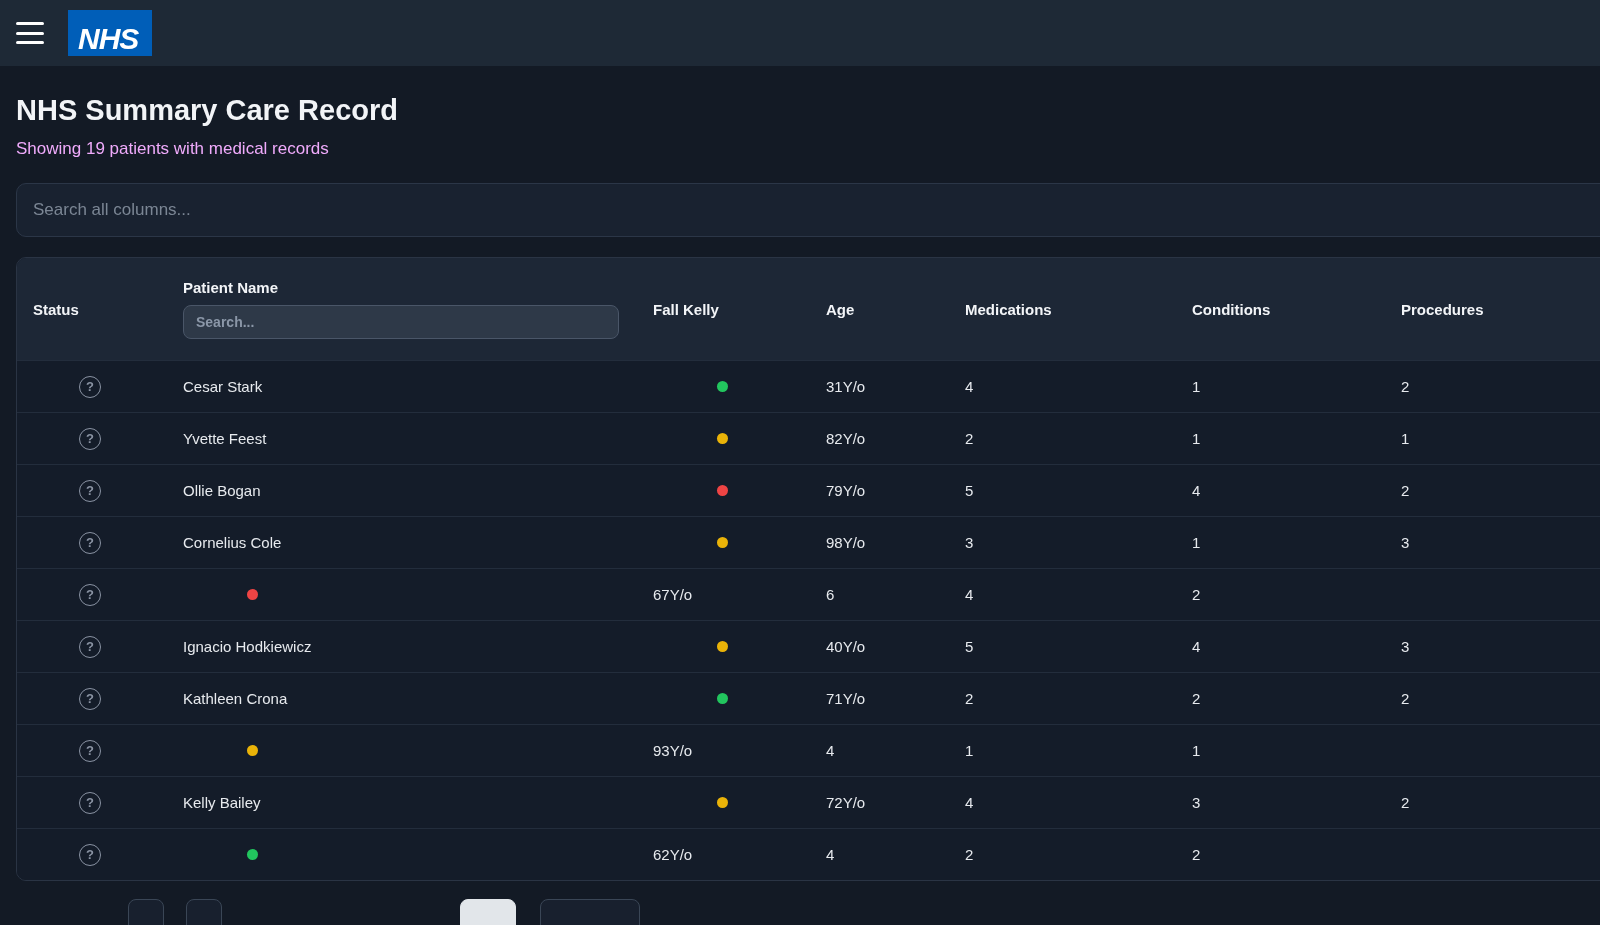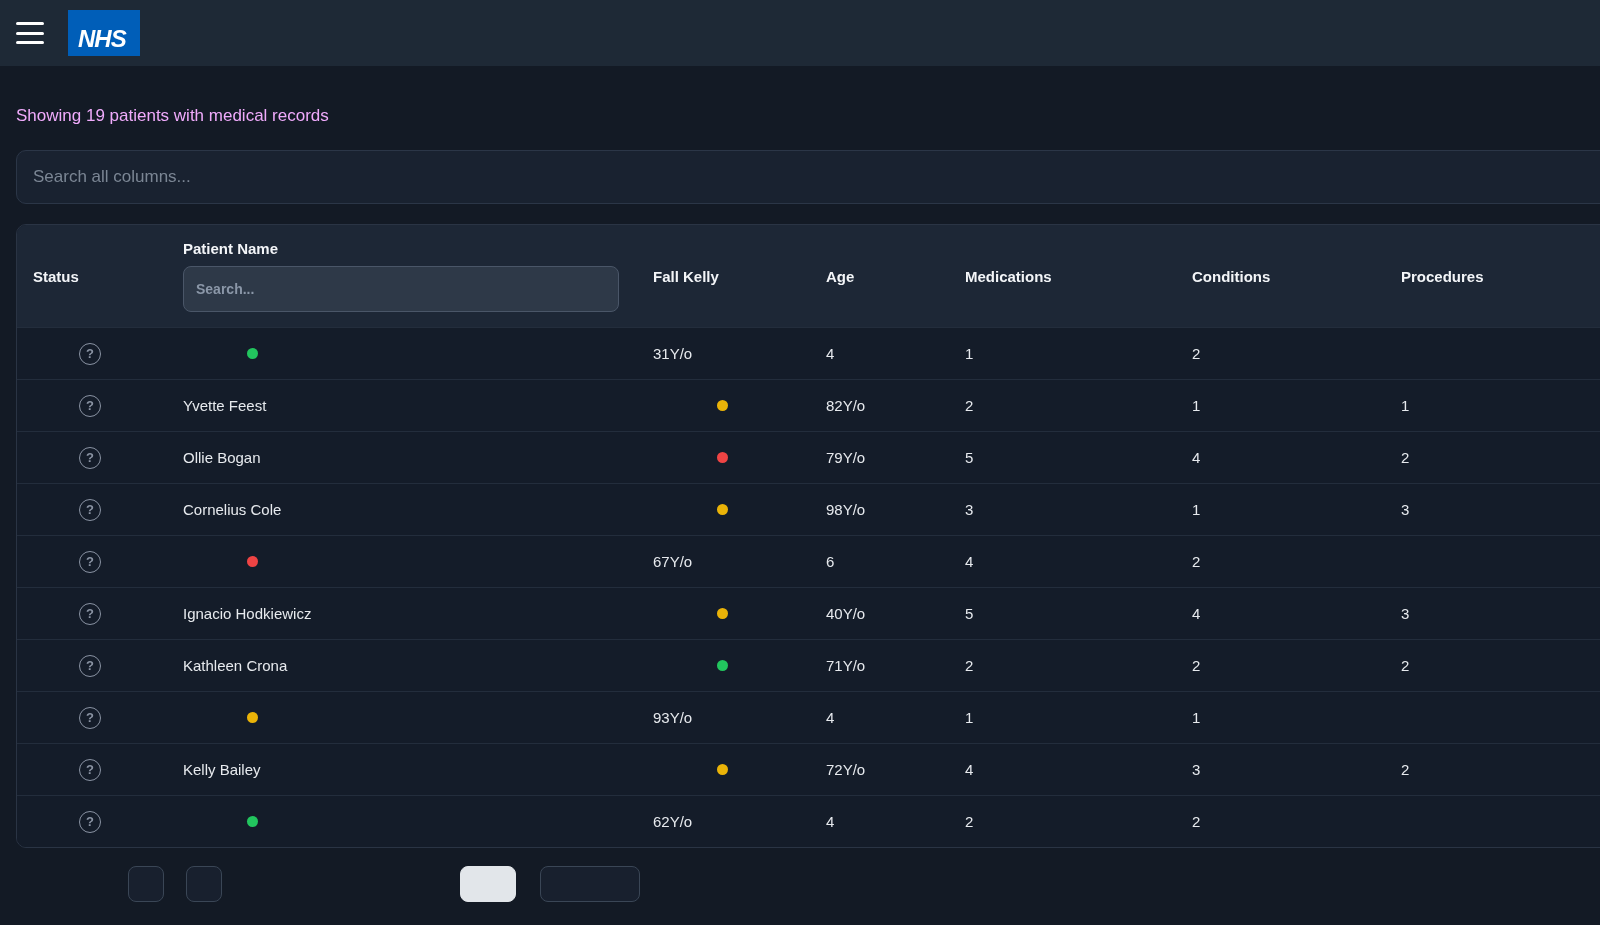--- a/index.html
+++ b/index.html
@@ -24,21 +24,21 @@
     display: flex; flex-direction: column; justify-content: space-between;
     cursor: pointer;
     margin-right: 24px;
   }
   .hamburger span { display:block; height: 3px; background: #ffffff; border-radius: 2px; }
   .nhs-logo {
     background: #005eb8;
     color: #ffffff;
     font-style: italic;
     font-weight: 700;
-    font-size: 24px;
+    font-size: 30px;
     letter-spacing: -1px;
     padding: 18px 14px 6px 10px;
     line-height: 40px;
     height: 46px;
     display: flex; align-items: center;
   }
 
   
   .content { padding: 28px 0 0 16px; }
   .page-title {
@@ -87,21 +87,21 @@
     background: #1d2736;
     height: 102px;
     font-weight: 700;
     font-size: 15px;
     color: #f3f5f8;
   }
   .th { padding: 0 16px; }
   .th-patient { display: flex; flex-direction: column; justify-content: center; gap: 9px; }
   .patient-filter {
     width: 436px;
-    height: 46px;
+    height: 34px;
     background: #2e3948;
     border: 1px solid #4a5668;
     border-radius: 8px;
     padding: 0 12px;
     color: #cbd5e1;
     font-size: 14px;
     font-weight: 700;
     outline: none;
     font-family: "Liberation Sans", sans-serif;
   }
@@ -170,20 +170,21 @@
 <div class="topbar">
   <div class="hamburger">
     <span></span>
       <span></span>
       <span></span>
   </div>
   <div class="nhs-logo" style="background: rgb(0, 94, 184);">NHS</div>
 </div>
 
 <div class="content">
+  <div class="page-title">NHS Summary Care Record</div>
   <div class="page-subtitle">Showing 19 patients with medical records</div>
 
   <input class="global-search" type="text" placeholder="Search all columns..." style="">
 
   <div class="table-wrap">
     <div class="thead">
       <div class="th">Status</div>
       <div class="th th-patient">
         <span>Patient Name</span>
         <input class="patient-filter" type="text" placeholder="Search..." style="">
@@ -192,20 +193,21 @@
       <div class="th">Age</div>
       <div class="th">Medications</div>
       <div class="th">Conditions</div>
       <div class="th">Procedures</div>
     </div>
     <div id="table-body">
   <div class="trow">
     <div class="cell c-status">
       <span class="qmark">?</span>
     </div>
+    <div class="cell cell-name">Cesar Stark</div>
     <div class="cell c-risk">
       <span class="risk-dot" style="background: rgb(34, 197, 94);"></span>
     </div>
     <div class="cell cell-age">31Y/o</div>
     <div class="cell cell-med">4</div>
     <div class="cell cell-cond">1</div>
     <div class="cell cell-proc">2</div>
   </div>
 
   <div class="trow">

